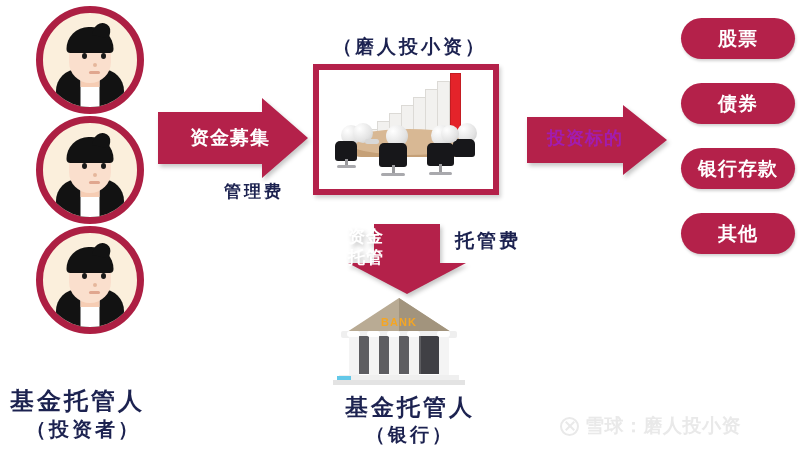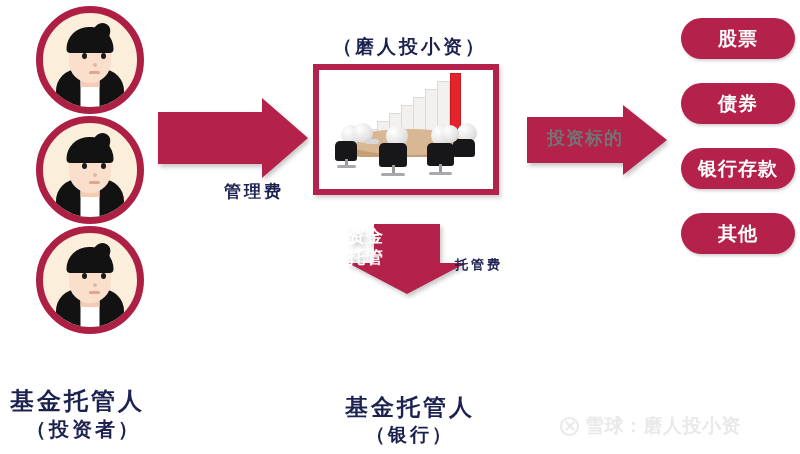--- a/index.html
+++ b/index.html
@@ -187,20 +187,22 @@
     <div class="av-nose"></div>
     <div class="av-mouth"></div>
   </div>
 
   <div style="position:absolute;left:10px;top:385px;font-size:24px;" class="navy">基金托管人</div>
   <div style="position:absolute;left:26px;top:416px;font-size:20px;" class="navy">（投资者）</div>
 
   <svg id="raise-arrow" width="150" height="80" viewBox="0 0 150 80" style="position:absolute;left:158px;top:98px;filter:drop-shadow(2px 3px 2px rgba(0,0,0,0.22));">
     <polygon points="0,14 104,14 104,0 150,40 104,80 104,66 0,66" fill="#b4214a"></polygon>
   </svg>
+  <div style="position:absolute;left:170px;top:125px;width:120px;text-align:center;
+              color:#fff;font-weight:bold;font-size:19px;letter-spacing:1px;">资金募集</div>
   <div style="position:absolute;left:172px;top:180px;width:112px;text-align:right;font-size:17px;" class="navy">管理费</div>
 
   <div style="position:absolute;left:320px;top:34px;width:180px;text-align:center;font-size:19px;" class="navy">（磨人投小资）</div>
 
   <div id="mgr-frame">
     <div id="board-img">
 
       <div class="barcol" style="left:46px;width:13px;height:14px;"></div>
       <div class="barcol" style="left:58px;width:13px;height:22px;"></div>
       <div class="barcol" style="left:70px;width:13px;height:30px;"></div>
@@ -245,21 +247,21 @@
       <div class="person" style="left:120px;bottom:28px;width:26px;height:36px;">
         <div class="p-head" style="left:2px;top:0;width:18px;height:18px;"></div>
       </div>
     </div>
   </div>
 
   <svg id="invest-arrow" width="140" height="70" viewBox="0 0 140 70" style="position:absolute;left:527px;top:105px;filter:drop-shadow(2px 3px 2px rgba(0,0,0,0.22));">
     <polygon points="0,12 96,12 96,0 140,35 96,70 96,58 0,58" fill="#b4214a"></polygon>
   </svg>
   <div style="position:absolute;left:535px;top:126px;width:100px;text-align:center;
-              color:#737373;font-weight:bold;font-size:18px;letter-spacing:1px;">投资标的</div>
+              color:#a21caf;font-weight:bold;font-size:18px;letter-spacing:1px;">投资标的</div>
 
   <div class="pill" style="top:18px;">
       <span>股票</span>
     </div>
   <div class="pill" style="top:83px;">
       <span>债券</span>
     </div>
   <div class="pill" style="top:148px;">
       <span>银行存款</span>
     </div>
@@ -268,22 +270,43 @@
     </div>
 
   <div id="down-arrow">
     <div class="shaft"></div>
     <div class="head"></div>
     <div class="dlbl">
       <div>资金</div>
       <div>托管</div>
     </div>
   </div>
-  <div style="position:absolute;left:455px;top:228px;font-size:13px;margin-top:28px;" class="navy">托管费</div>
-
+  <div style="position:absolute;left:455px;top:228px;font-size:19px;" class="navy">托管费</div>
+
+  <div id="bank">
+    <div class="bk-roof"></div>
+    <div class="bk-roof-dark"></div>
+    <div class="bk-word">BANK</div>
+    <div class="bk-arch"></div>
+    <div class="bk-inner"></div>
+    <div class="bk-inner-dark"></div>
+    <div class="bk-col" style="left:16px;"></div>
+    <div class="bk-col" style="left:36px;"></div>
+    <div class="bk-col" style="left:56px;"></div>
+    <div class="bk-col" style="left:76px;"></div>
+    <div class="bk-col" style="left:106px;"></div>
+    <div class="bk-cap" style="left:14px;"></div>
+    <div class="bk-cap" style="left:34px;"></div>
+    <div class="bk-cap" style="left:54px;"></div>
+    <div class="bk-cap" style="left:74px;"></div>
+    <div class="bk-cap" style="left:104px;"></div>
+    <div class="bk-base"></div>
+    <div class="bk-base2"></div>
+    <div class="bk-accent"></div>
+  </div>
 
   <div style="position:absolute;left:320px;top:392px;width:180px;text-align:center;font-size:23px;" class="navy">基金托管人</div>
   <div style="position:absolute;left:320px;top:422px;width:180px;text-align:center;font-size:19px;" class="navy">（银行）</div>
 
   <div id="watermark">
     <span id="wm-logo"></span>
     <span>雪球：磨人投小资</span>
   </div>
 
 </div>

